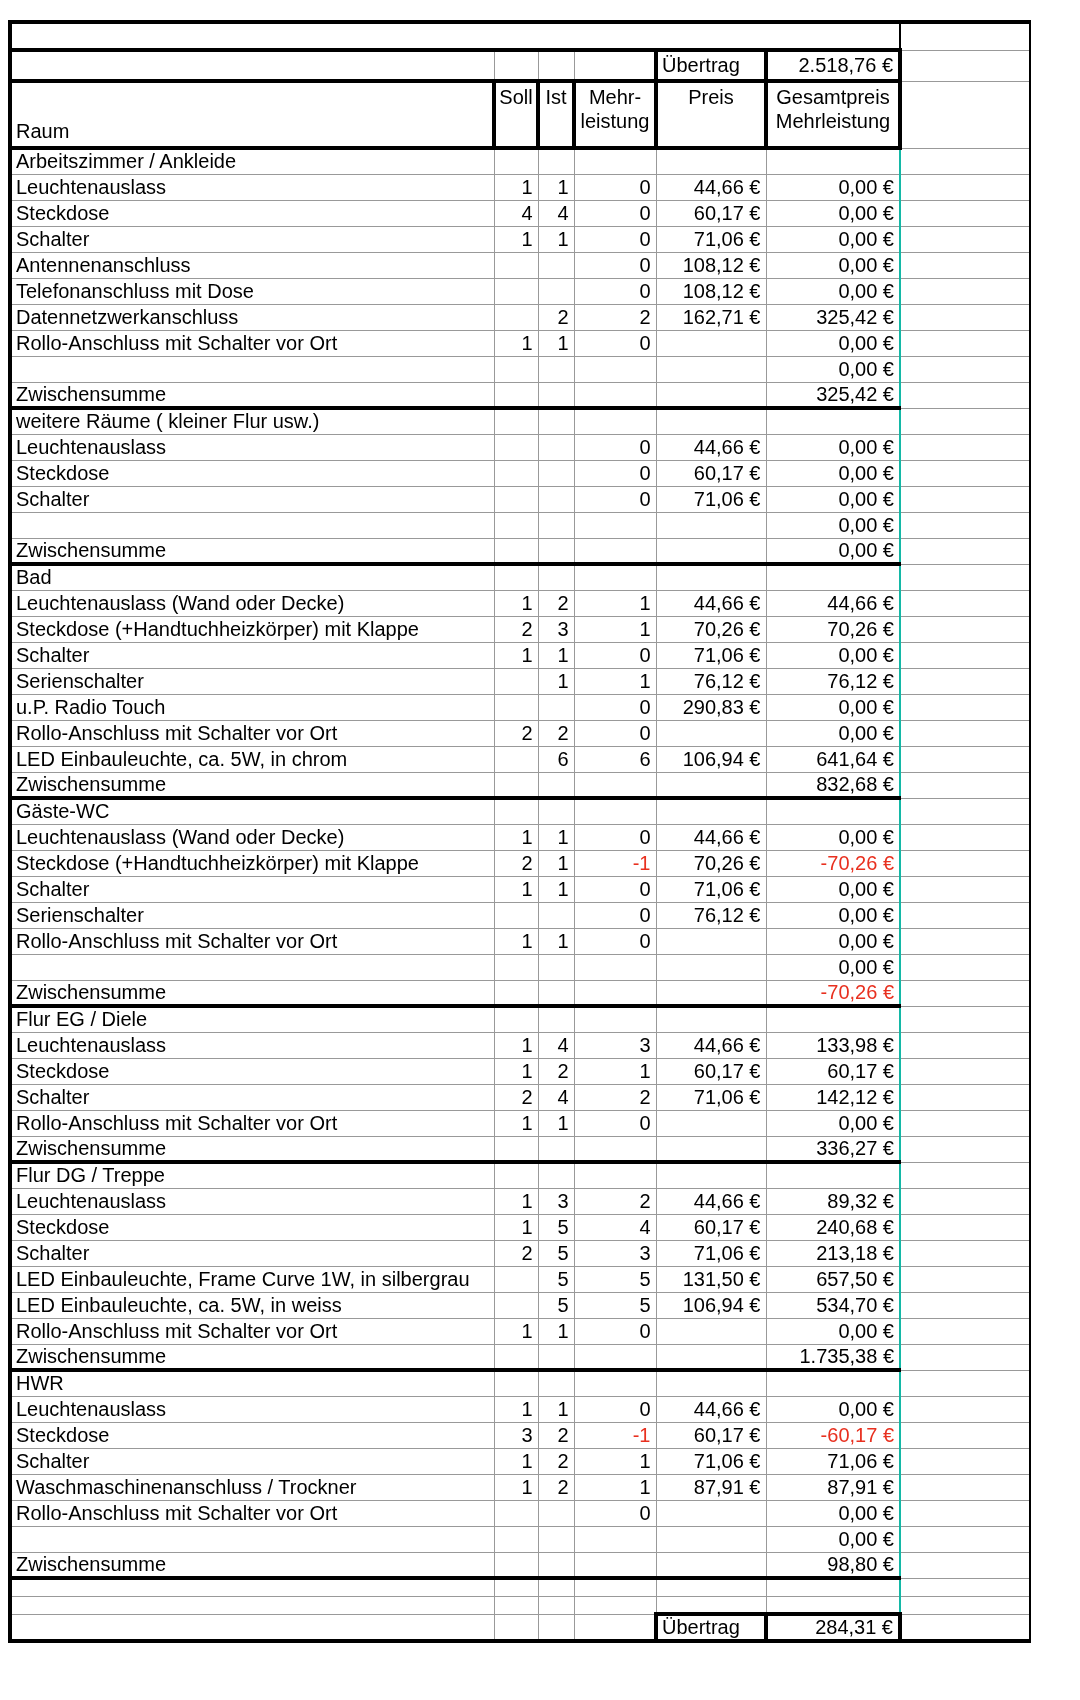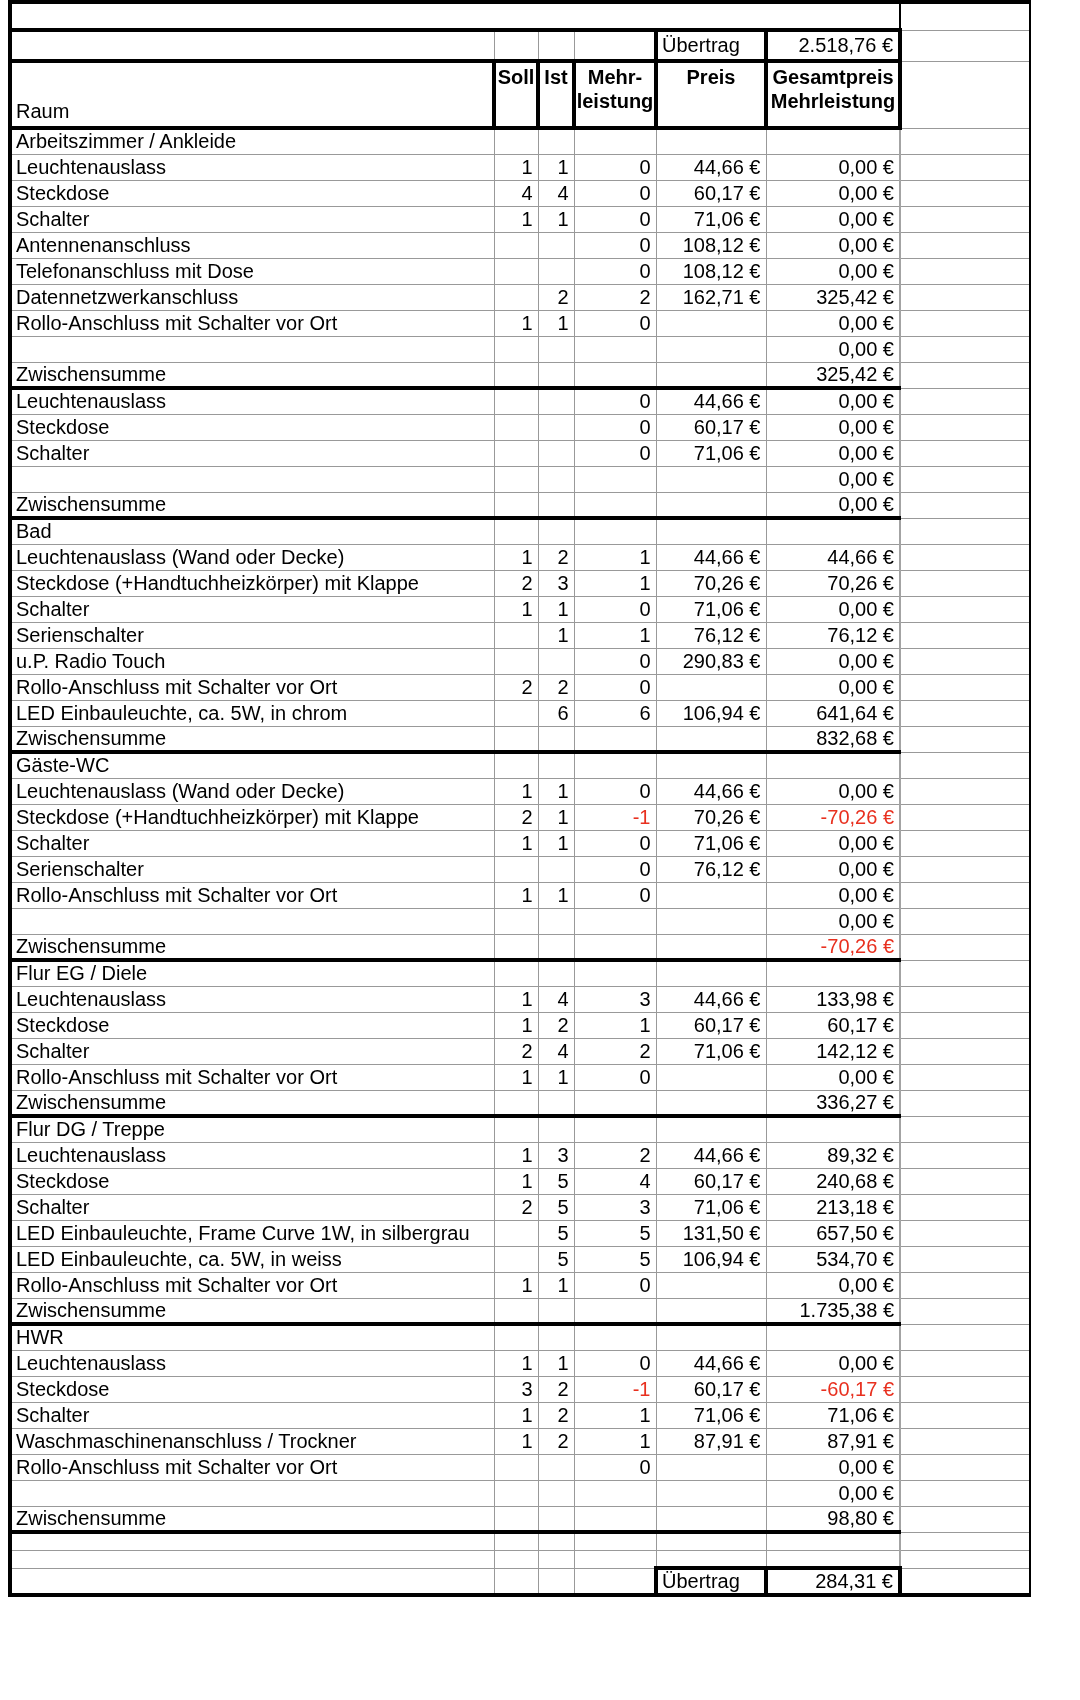--- a/index.html
+++ b/index.html
@@ -1,51 +1,51 @@
 <!DOCTYPE html>
 <html style="--neg: #e8301f; --grid: #999999;"><head>
 <meta charset="utf-8">
 <style>
   html,body{margin:0;padding:0;}
   body{
     width:1080px;height:1700px;background:#ffffff;position:relative;
     font-family:"Liberation Sans","DejaVu Sans",sans-serif;
     -webkit-font-smoothing:antialiased;
   }
-  .sheet{position:absolute;left:8px;top:0;width:860px;}
+  .sheet{position:absolute;left:8px;top:20px;width:860px;}
   table{
     border-collapse:collapse;table-layout:fixed;width:1020px;
     border-top:4px solid #000;border-left:4px solid #000;
     border-right:2px solid #000;border-bottom:4px solid #000;
   }
   td{
     border:1px solid var(--grid,#999);
     font-size:20px;color:#000;vertical-align:middle;
     padding:0;overflow:hidden;white-space:nowrap;
   }
   tr{height:26px;}
   tr.h-top{height:28px;}
   tr.h-carry{height:31px;}
   tr.h-head{height:67px;}
   tr.h-bot{height:18px;}
   tr.h-carryb{height:21px;}
 
   td.span{border-left:none;border-right:none;border-bottom:4px solid #000;}
   td.bt{border-bottom:4px solid #000;}           
   td.box{border:4px solid #000;}                 
-  td.rt{border-right:2px solid #a3a3a3;}            
+  td.rt{border-right:2px solid #14b8a6;}            
   td.extra{border-left:2px solid #000;border-right:2px solid #000;
            border-top:1px solid var(--grid,#999);border-bottom:1px solid var(--grid,#999);}
   td.extra.bb{border-bottom:4px solid #000;}
 
   .t-label{text-align:left;padding-left:4px;}
   .t-num{text-align:right;padding-right:5px;}
   .t-bold{font-weight:normal;}
   .t-neg{color:var(--neg,#e8301f);}
-  td.hd{text-align:center;vertical-align:top;white-space:pre-line;line-height:1.22;padding-top:2px;font-weight:bold;}
+  td.hd{text-align:center;vertical-align:top;white-space:pre-line;line-height:1.22;padding-top:2px;}
   td.hd-raum{text-align:left;vertical-align:bottom;padding:0 0 3px 4px;}
 </style>
 </head>
 <body>
 
 <div class="sheet">
   <table>
     <colgroup>
       <col style="width:484px">
       <col style="width:44px">
@@ -164,20 +164,29 @@
         <tr>
           <td class="t-label t-bold bt">Zwischensumme</td>
           <td class="bt"></td>
           <td class="bt"></td>
           <td class="bt"></td>
           <td class="bt"></td>
           <td class="t-num t-bold rt bt">325,42 €</td>
           <td class="extra"></td>
         </tr>
         <tr>
+          <td class="t-label t-bold">weitere Räume ( kleiner Flur usw.)</td>
+          <td></td>
+          <td></td>
+          <td></td>
+          <td></td>
+          <td class="rt"></td>
+          <td class="extra"></td>
+        </tr>
+        <tr>
           <td class="t-label">Leuchtenauslass</td>
           <td class="t-num"></td>
           <td class="t-num"></td>
           <td class="t-num">0</td>
           <td class="t-num">44,66 €</td>
           <td class="t-num rt">0,00 €</td>
           <td class="extra"></td>
         </tr>
         <tr>
           <td class="t-label">Steckdose</td>

